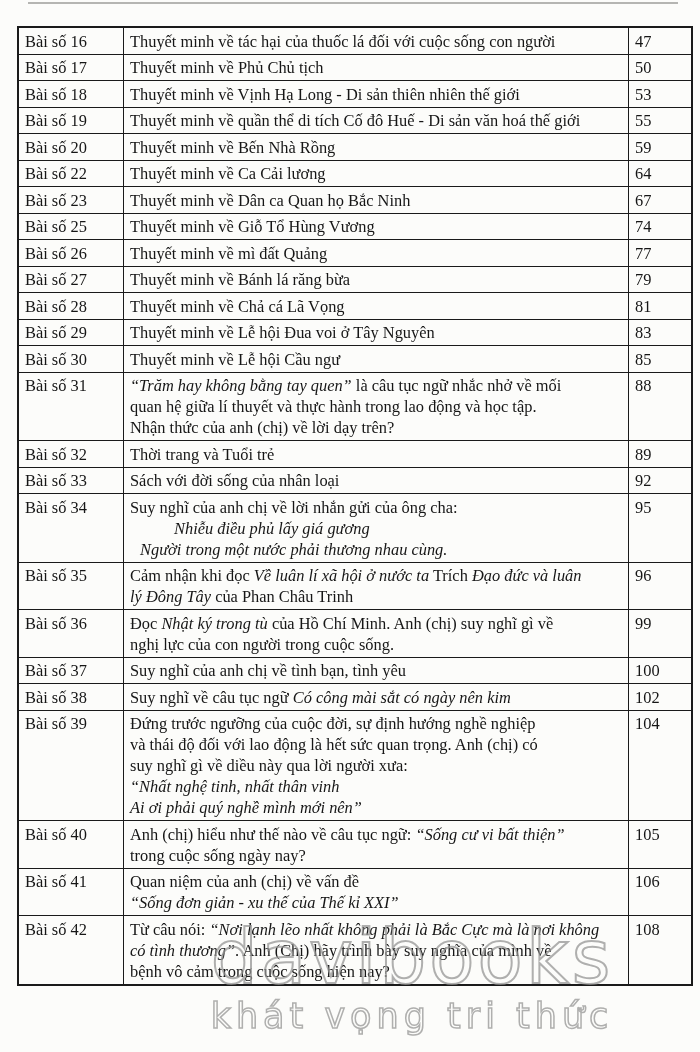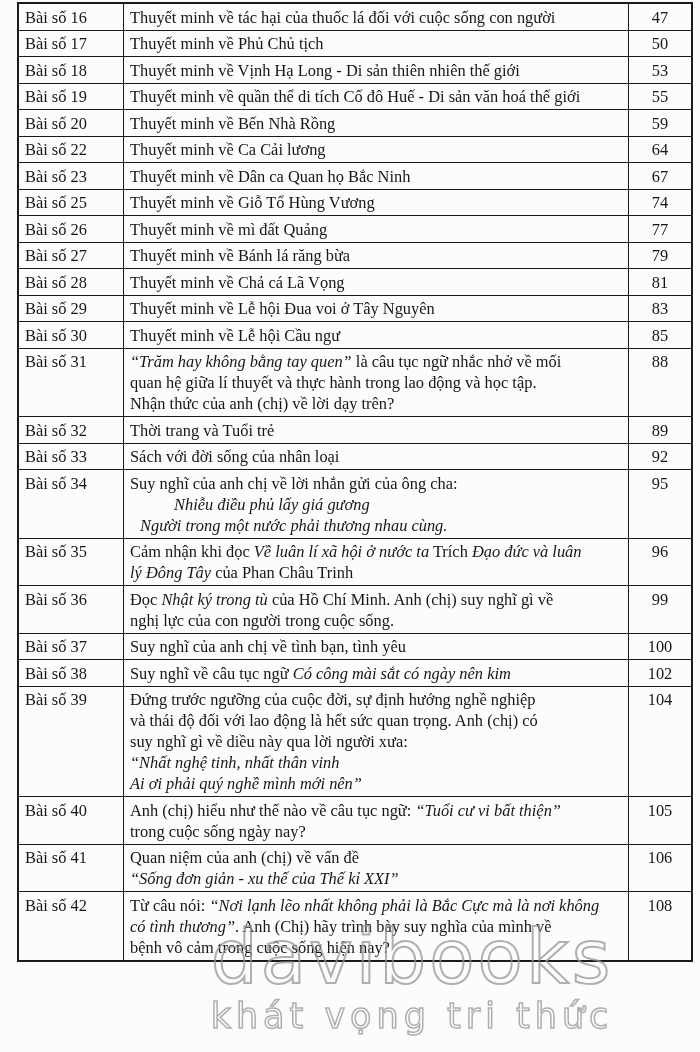--- a/index.html
+++ b/index.html
@@ -19,21 +19,21 @@
     position: absolute;
     top: 2px;
     left: 28px;
     width: 650px;
     height: 2px;
     background: #b5b5b2;
   }
   table.toc {
     position: absolute;
     left: 17px;
-    top: 2px;
+    top: 26px;
     width: 676px;
     border-collapse: collapse;
     table-layout: fixed;
     border: 2px solid #1a1a1a;
   }
   table.toc td {
     border: 1.4px solid #1a1a1a;
     vertical-align: top;
     font-size: 16.4px;
     line-height: 21px;
@@ -43,21 +43,21 @@
     width: 92px;
     white-space: nowrap;
     padding-left: 10px;
   }
   td.col-desc {
     padding-left: 9px;
     padding-right: 8px;
   }
   td.col-page {
     width: 50px;
-    text-align: center;
+    text-align: left;
   }
   .line { white-space: nowrap; }
   .it { font-style: italic; }
   .watermark {
     position: absolute;
     left: 152px;
     top: 916px;
     width: 520px;
     text-align: center;
     pointer-events: none;
@@ -250,21 +250,21 @@
           <div class="line"><span>và thái độ đối với lao động là hết sức quan trọng. Anh (chị) có</span></div>
           <div class="line"><span>suy nghĩ gì về diều này qua lời người xưa:</span></div>
           <div class="line"><span class="it">“Nhất nghệ tinh, nhất thân vinh</span></div>
           <div class="line"><span class="it">Ai ơi phải quý nghề mình mới nên”</span></div>
         </td>
         <td class="col-page">104</td>
       </tr>
       <tr>
         <td class="col-label">Bài số 40</td>
         <td class="col-desc">
-          <div class="line"><span>Anh (chị) hiểu như thế nào về câu tục ngữ: </span><span class="it">“Tuổi cư vi bất thiện”</span></div>
+          <div class="line"><span>Anh (chị) hiểu như thế nào về câu tục ngữ: </span><span class="it">“Sống cư vi bất thiện”</span></div>
           <div class="line"><span>trong cuộc sống ngày nay?</span></div>
         </td>
         <td class="col-page">105</td>
       </tr>
       <tr>
         <td class="col-label">Bài số 41</td>
         <td class="col-desc">
           <div class="line"><span>Quan niệm của anh (chị) về vấn đề</span></div>
           <div class="line"><span class="it">“Sống đơn giản - xu thế của Thế kỉ XXI”</span></div>
         </td>

